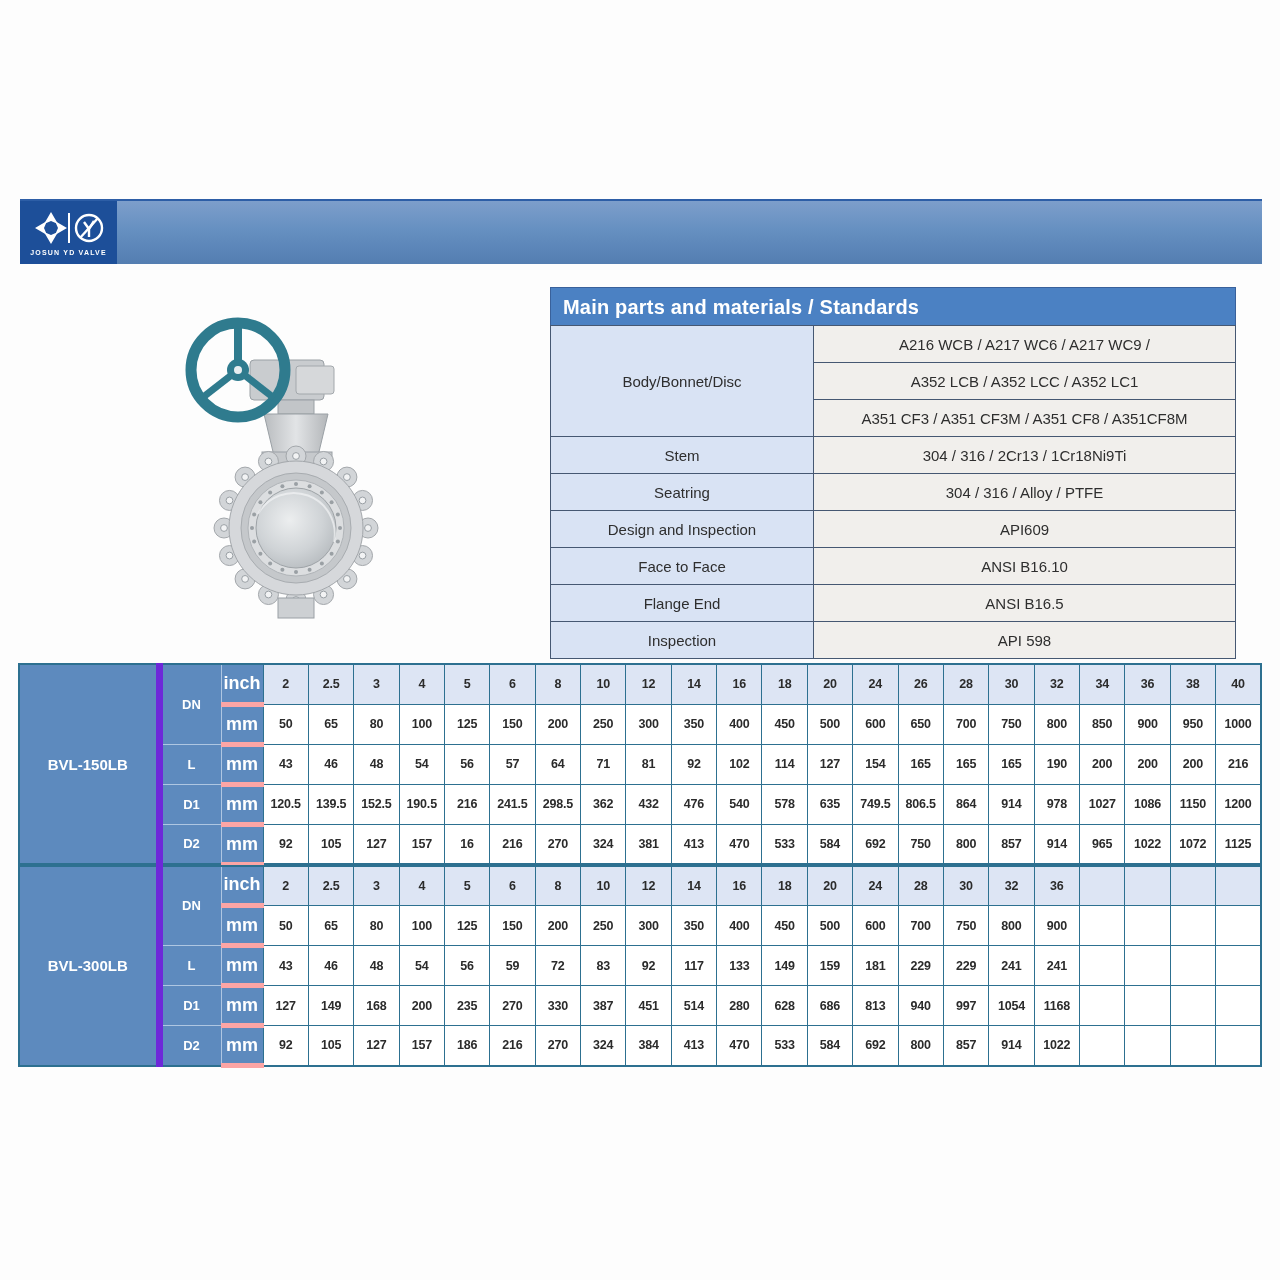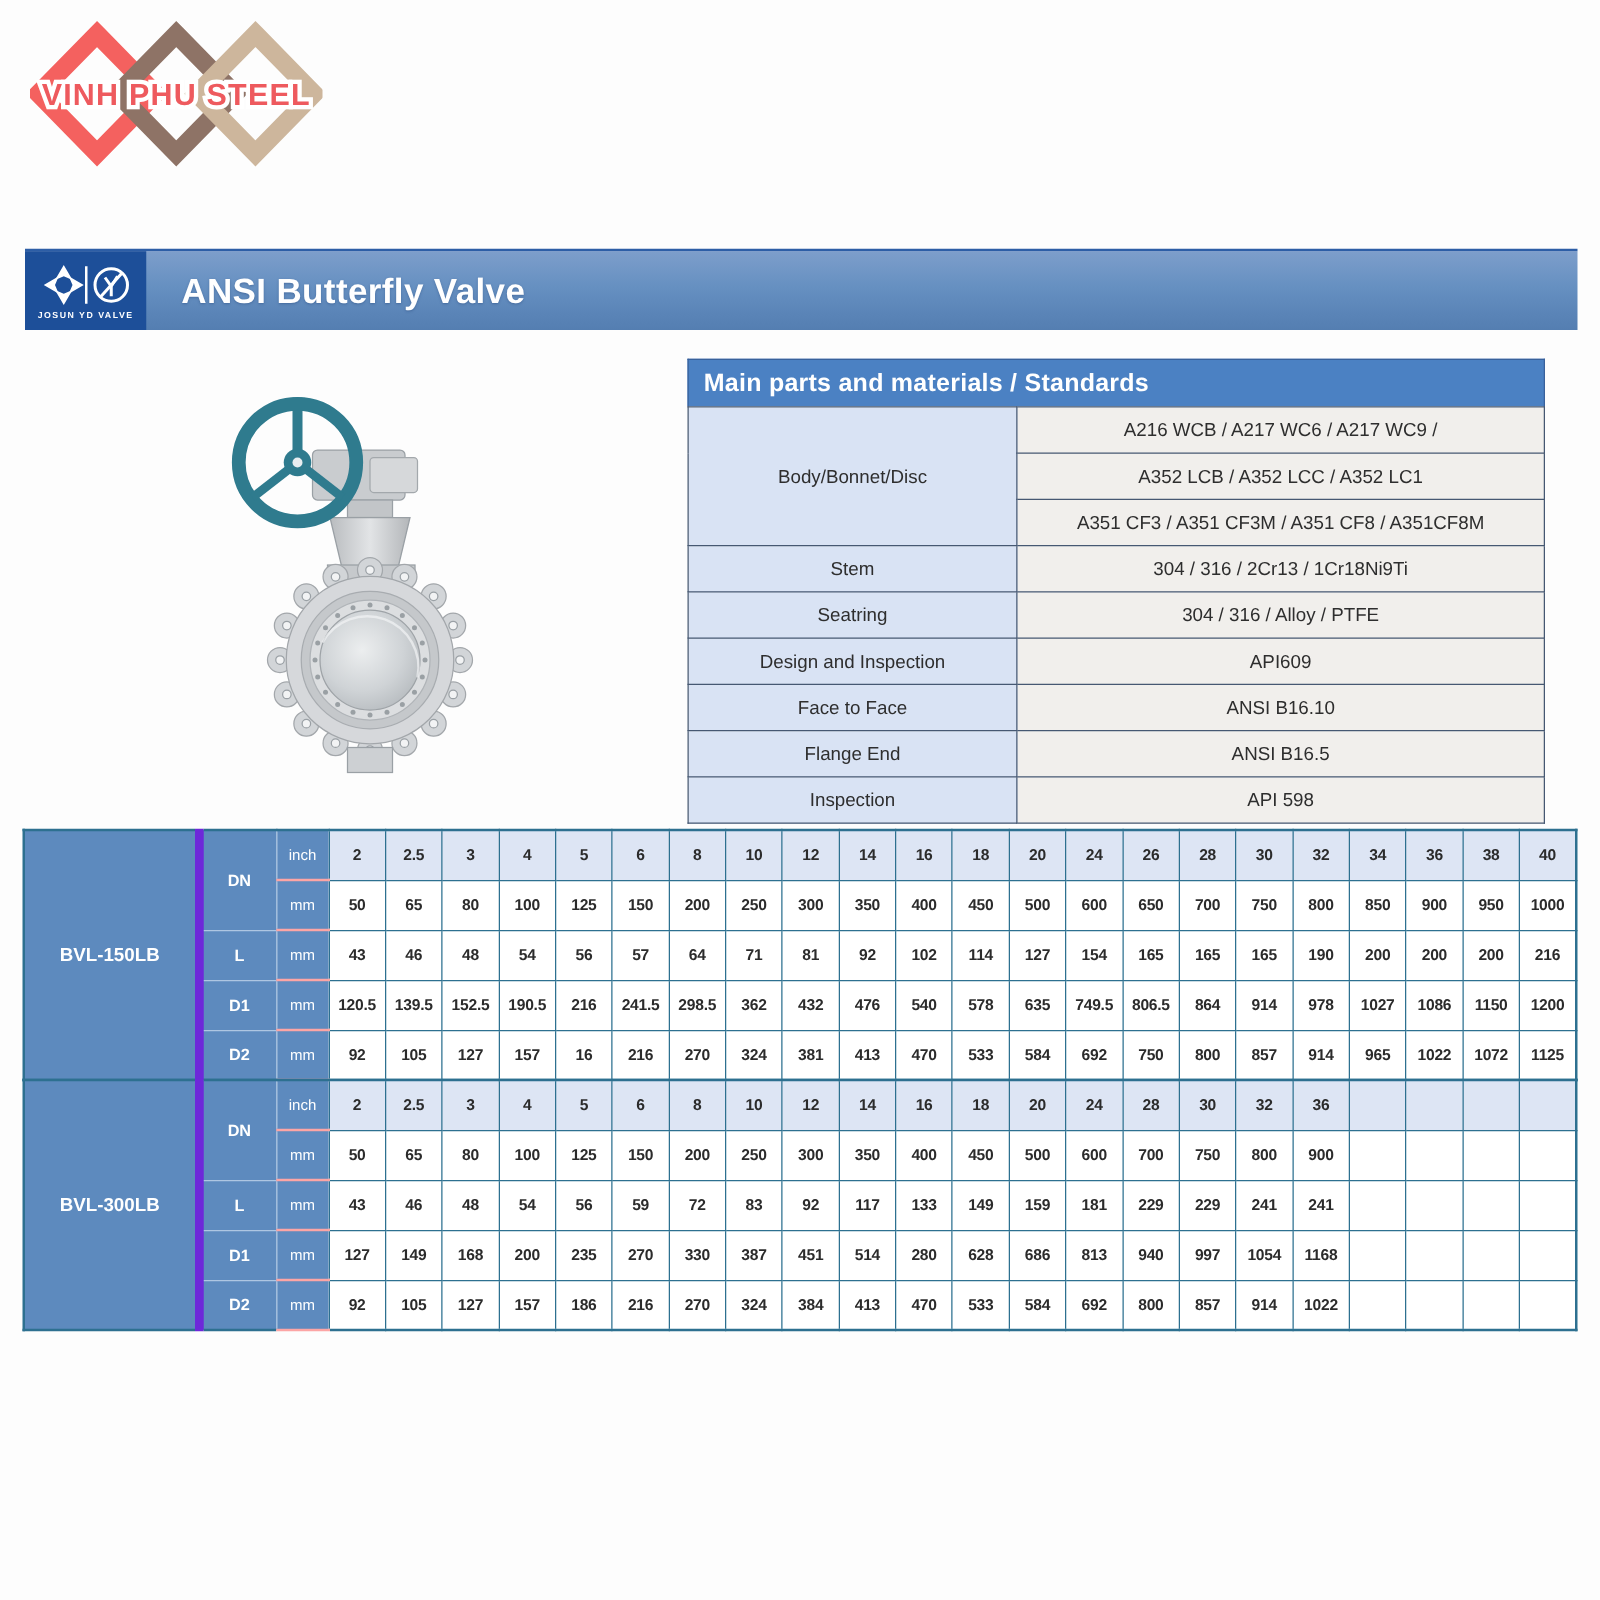--- a/index.html
+++ b/index.html
@@ -36,40 +36,30 @@
   
   .dims{position:absolute;left:18px;top:663px;width:1244px;}
   table.dim{border-collapse:collapse;table-layout:fixed;width:1244px;
       border:2px solid #2d7090;}
   table.dim + table.dim{margin-top:-2px;}
   table.dim tr{height:40px;}
   table.dim td{padding:0;text-align:center;vertical-align:middle;box-sizing:border-box;}
   td.hmodel,td.hparam,td.hunit{background:#5d8abe;color:#fff;}
   td.hmodel{font-size:15px;font-weight:bold;border-right:7px solid #6d28d9;border-bottom:1px solid #aec6e2;}
   td.hparam{font-size:13px;font-weight:bold;border-right:1px solid #aec6e2;border-bottom:1px solid #aec6e2;}
-  td.hunit{font-size:12px;font-weight:400;border-right:1px solid #2d7090;border-bottom:2px solid #fca5a5;}
+  td.hunit{font-size:18px;font-weight:700;border-right:1px solid #2d7090;border-bottom:5px solid #fca5a5;}
   td.dcell{background:#ffffff;font-size:12.5px;font-weight:600;color:#2b2b2b;
       border-right:1px solid #2d7090;border-bottom:1px solid #2d7090;letter-spacing:-.2px;}
   td.dcell.inch{background:#dde5f4;}
 </style>
 </head>
 <body>
 
 <div class="page">
 
-  <div class="brand">
-    <svg width="234" height="124" viewBox="0 0 240 124">
-      <g fill="none" stroke-width="15">
-        <path d="M55 14 L103 63 L55 112 L7 63 Z" stroke="#f4615f"></path>
-        <path d="M120 14 L168 63 L120 112 L72 63 Z" stroke="#8e7366"></path>
-        <path d="M185 14 L233 63 L185 112 L137 63 Z" stroke="#cdb69c"></path>
-      </g>
-      <text x="120" y="72" text-anchor="middle" font-family="Liberation Sans, sans-serif" font-size="25" font-weight="bold" letter-spacing="1" fill="#ee5a5e" stroke="#ffffff" stroke-width="7" paint-order="stroke">VINH PHU STEEL</text>
-    </svg>
-  </div>
 
   <div class="header-bar">
     <div class="logo-box">
       <svg width="76" height="36" viewBox="0 0 76 36">
         <g fill="#ffffff">
           <g transform="translate(20,18)">
             <path d="M0,-16 L7,-4 L0,-7 L-7,-4 Z"></path>
             <path d="M16,0 L4,7 L7,0 L4,-7 Z"></path>
             <path d="M0,16 L-7,4 L0,7 L7,4 Z"></path>
             <path d="M-16,0 L-4,-7 L-7,0 L-4,7 Z"></path>
@@ -77,21 +67,20 @@
         </g>
         <line x1="38" y1="3" x2="38" y2="33" stroke="#ffffff" stroke-width="2"></line>
         <g stroke="#ffffff" fill="none" stroke-width="2.4">
           <circle cx="58" cy="18" r="13"></circle>
           <line x1="67" y1="8" x2="49" y2="28"></line>
           <path d="M53 12 L58 19 L63 11 M58 19 L58 27"></path>
         </g>
       </svg>
       <div class="logo-caption">JOSUN YD VALVE</div>
     </div>
-    <div class="page-title">ANSI Butterfly Valve</div>
   </div>
 
   <div class="valve">
     <svg width="302" height="334" viewBox="0 0 302 334">
       <defs>
         <radialGradient id="discGrad" cx="42%" cy="40%" r="75%">
           <stop offset="0%" stop-color="#eceeef"></stop>
           <stop offset="55%" stop-color="#cfd3d6"></stop>
           <stop offset="100%" stop-color="#aeb3b7"></stop>
         </radialGradient>

